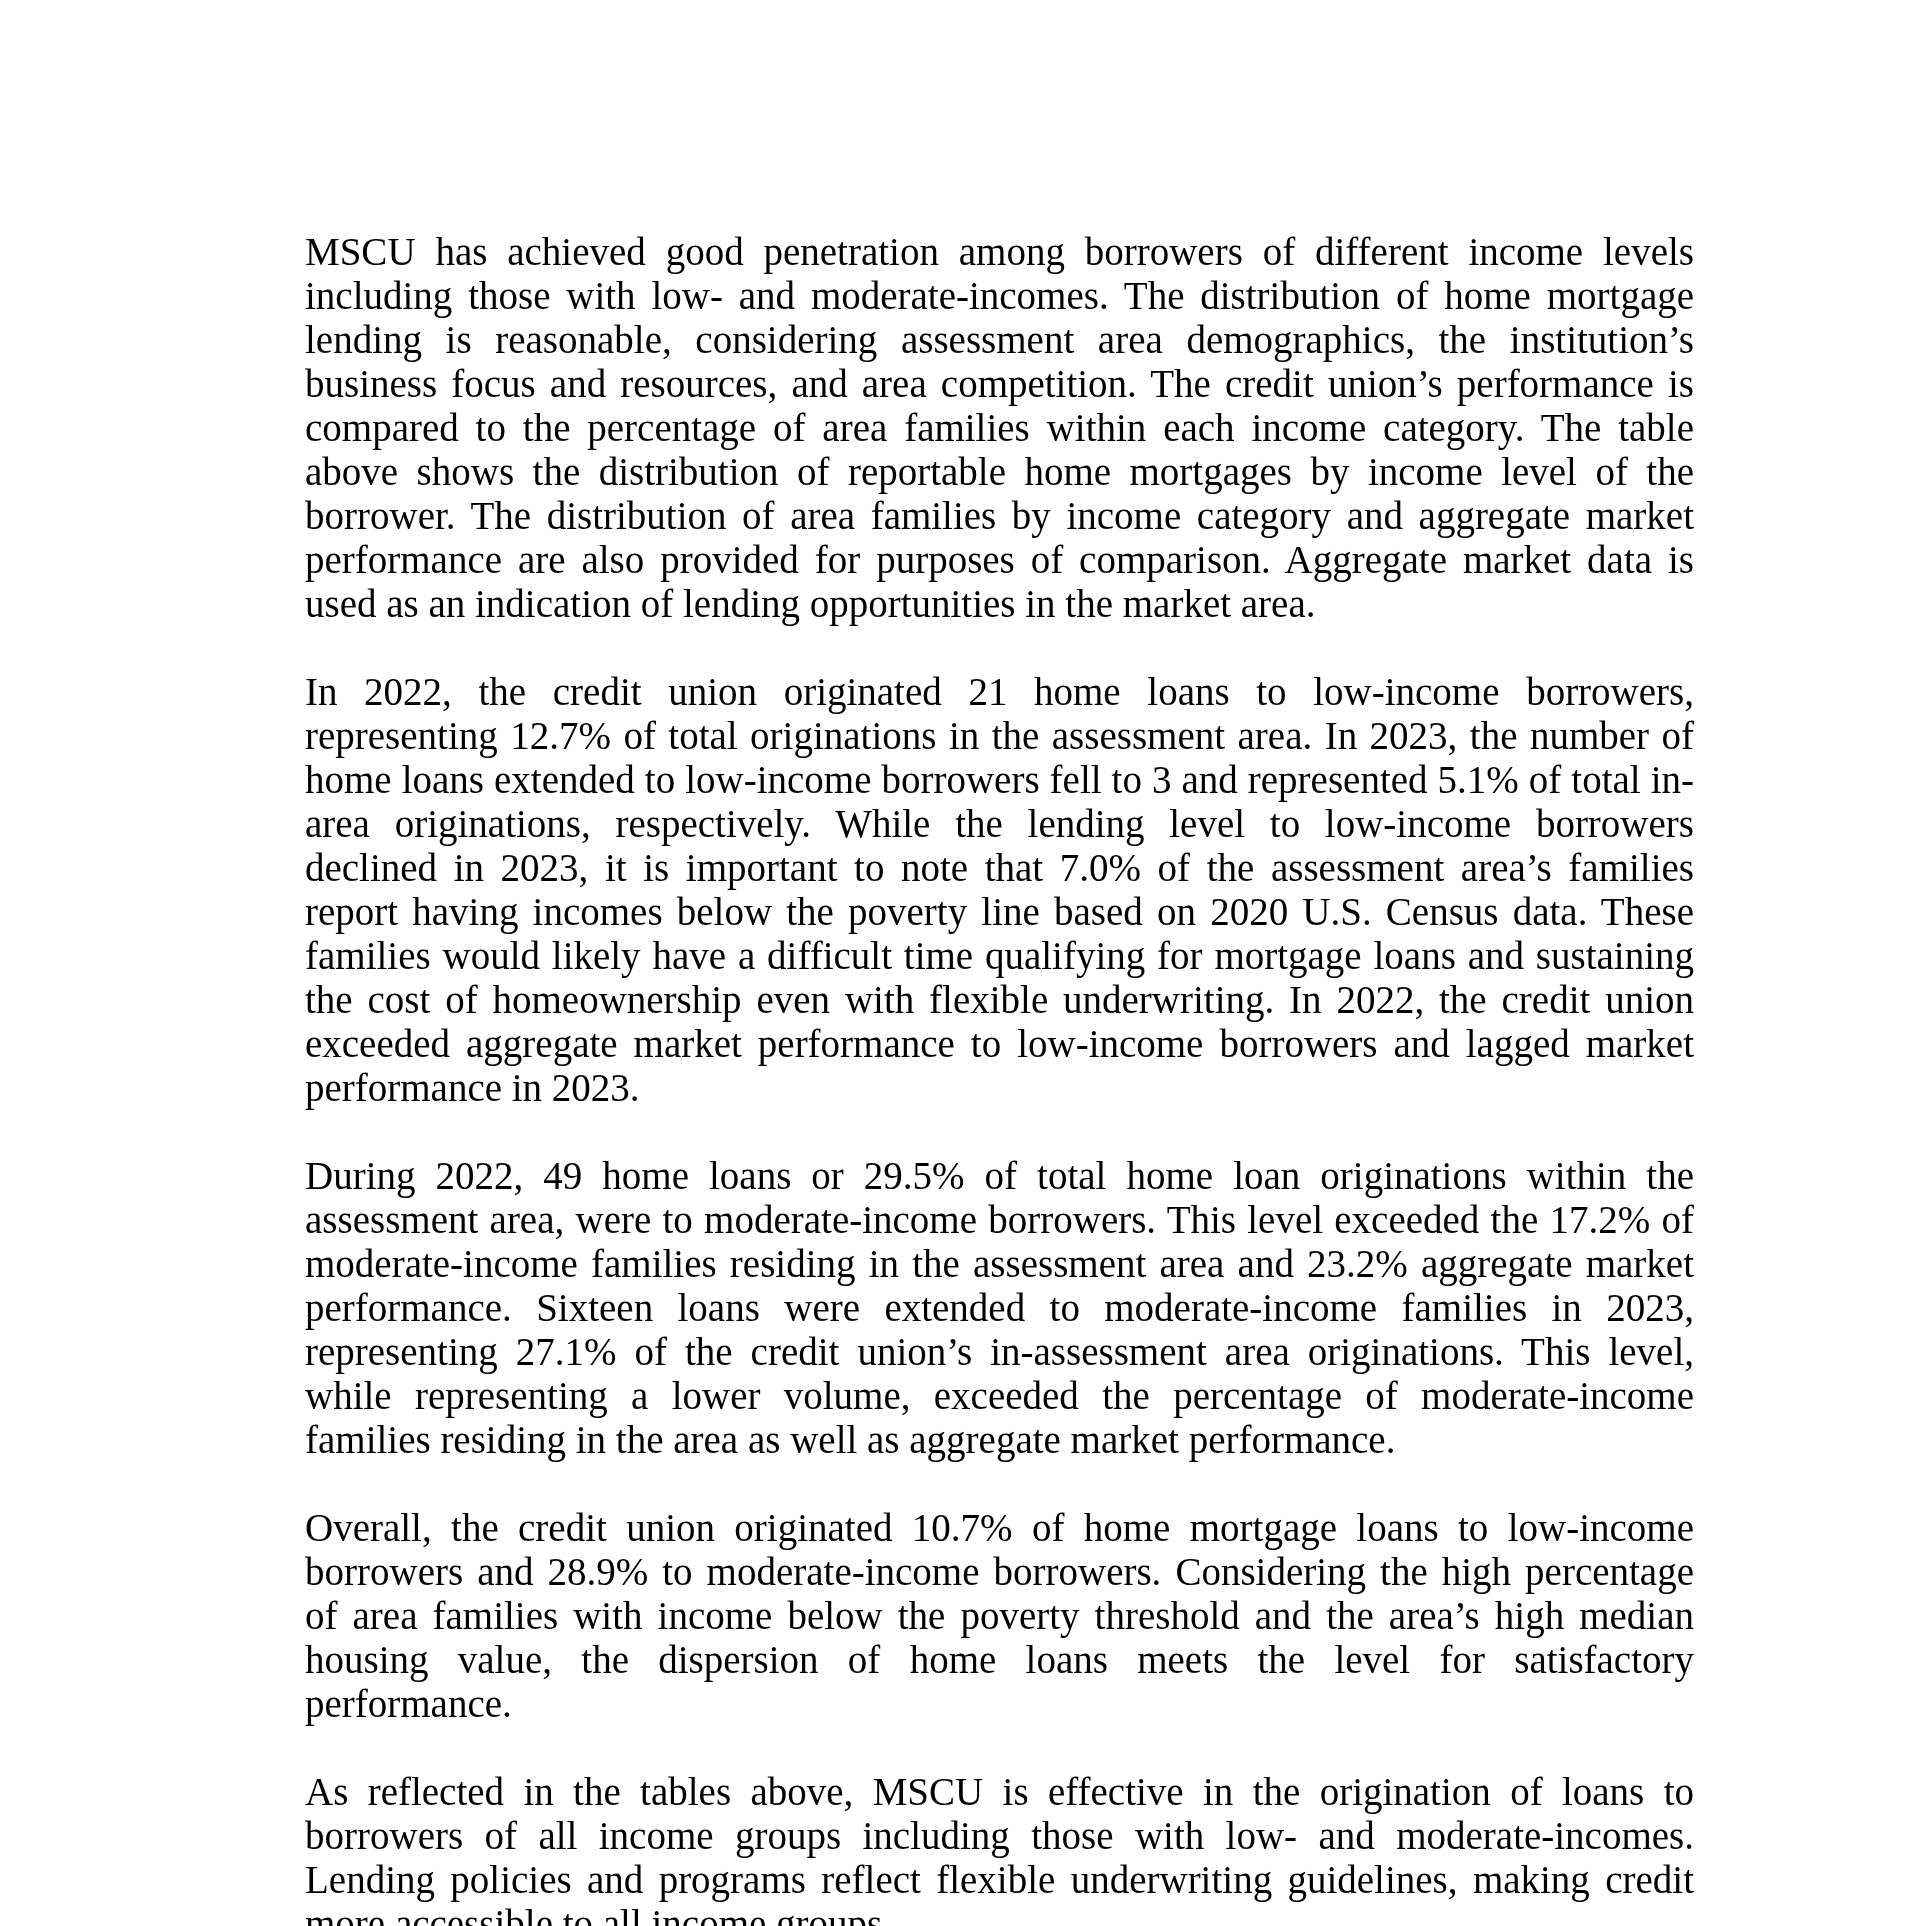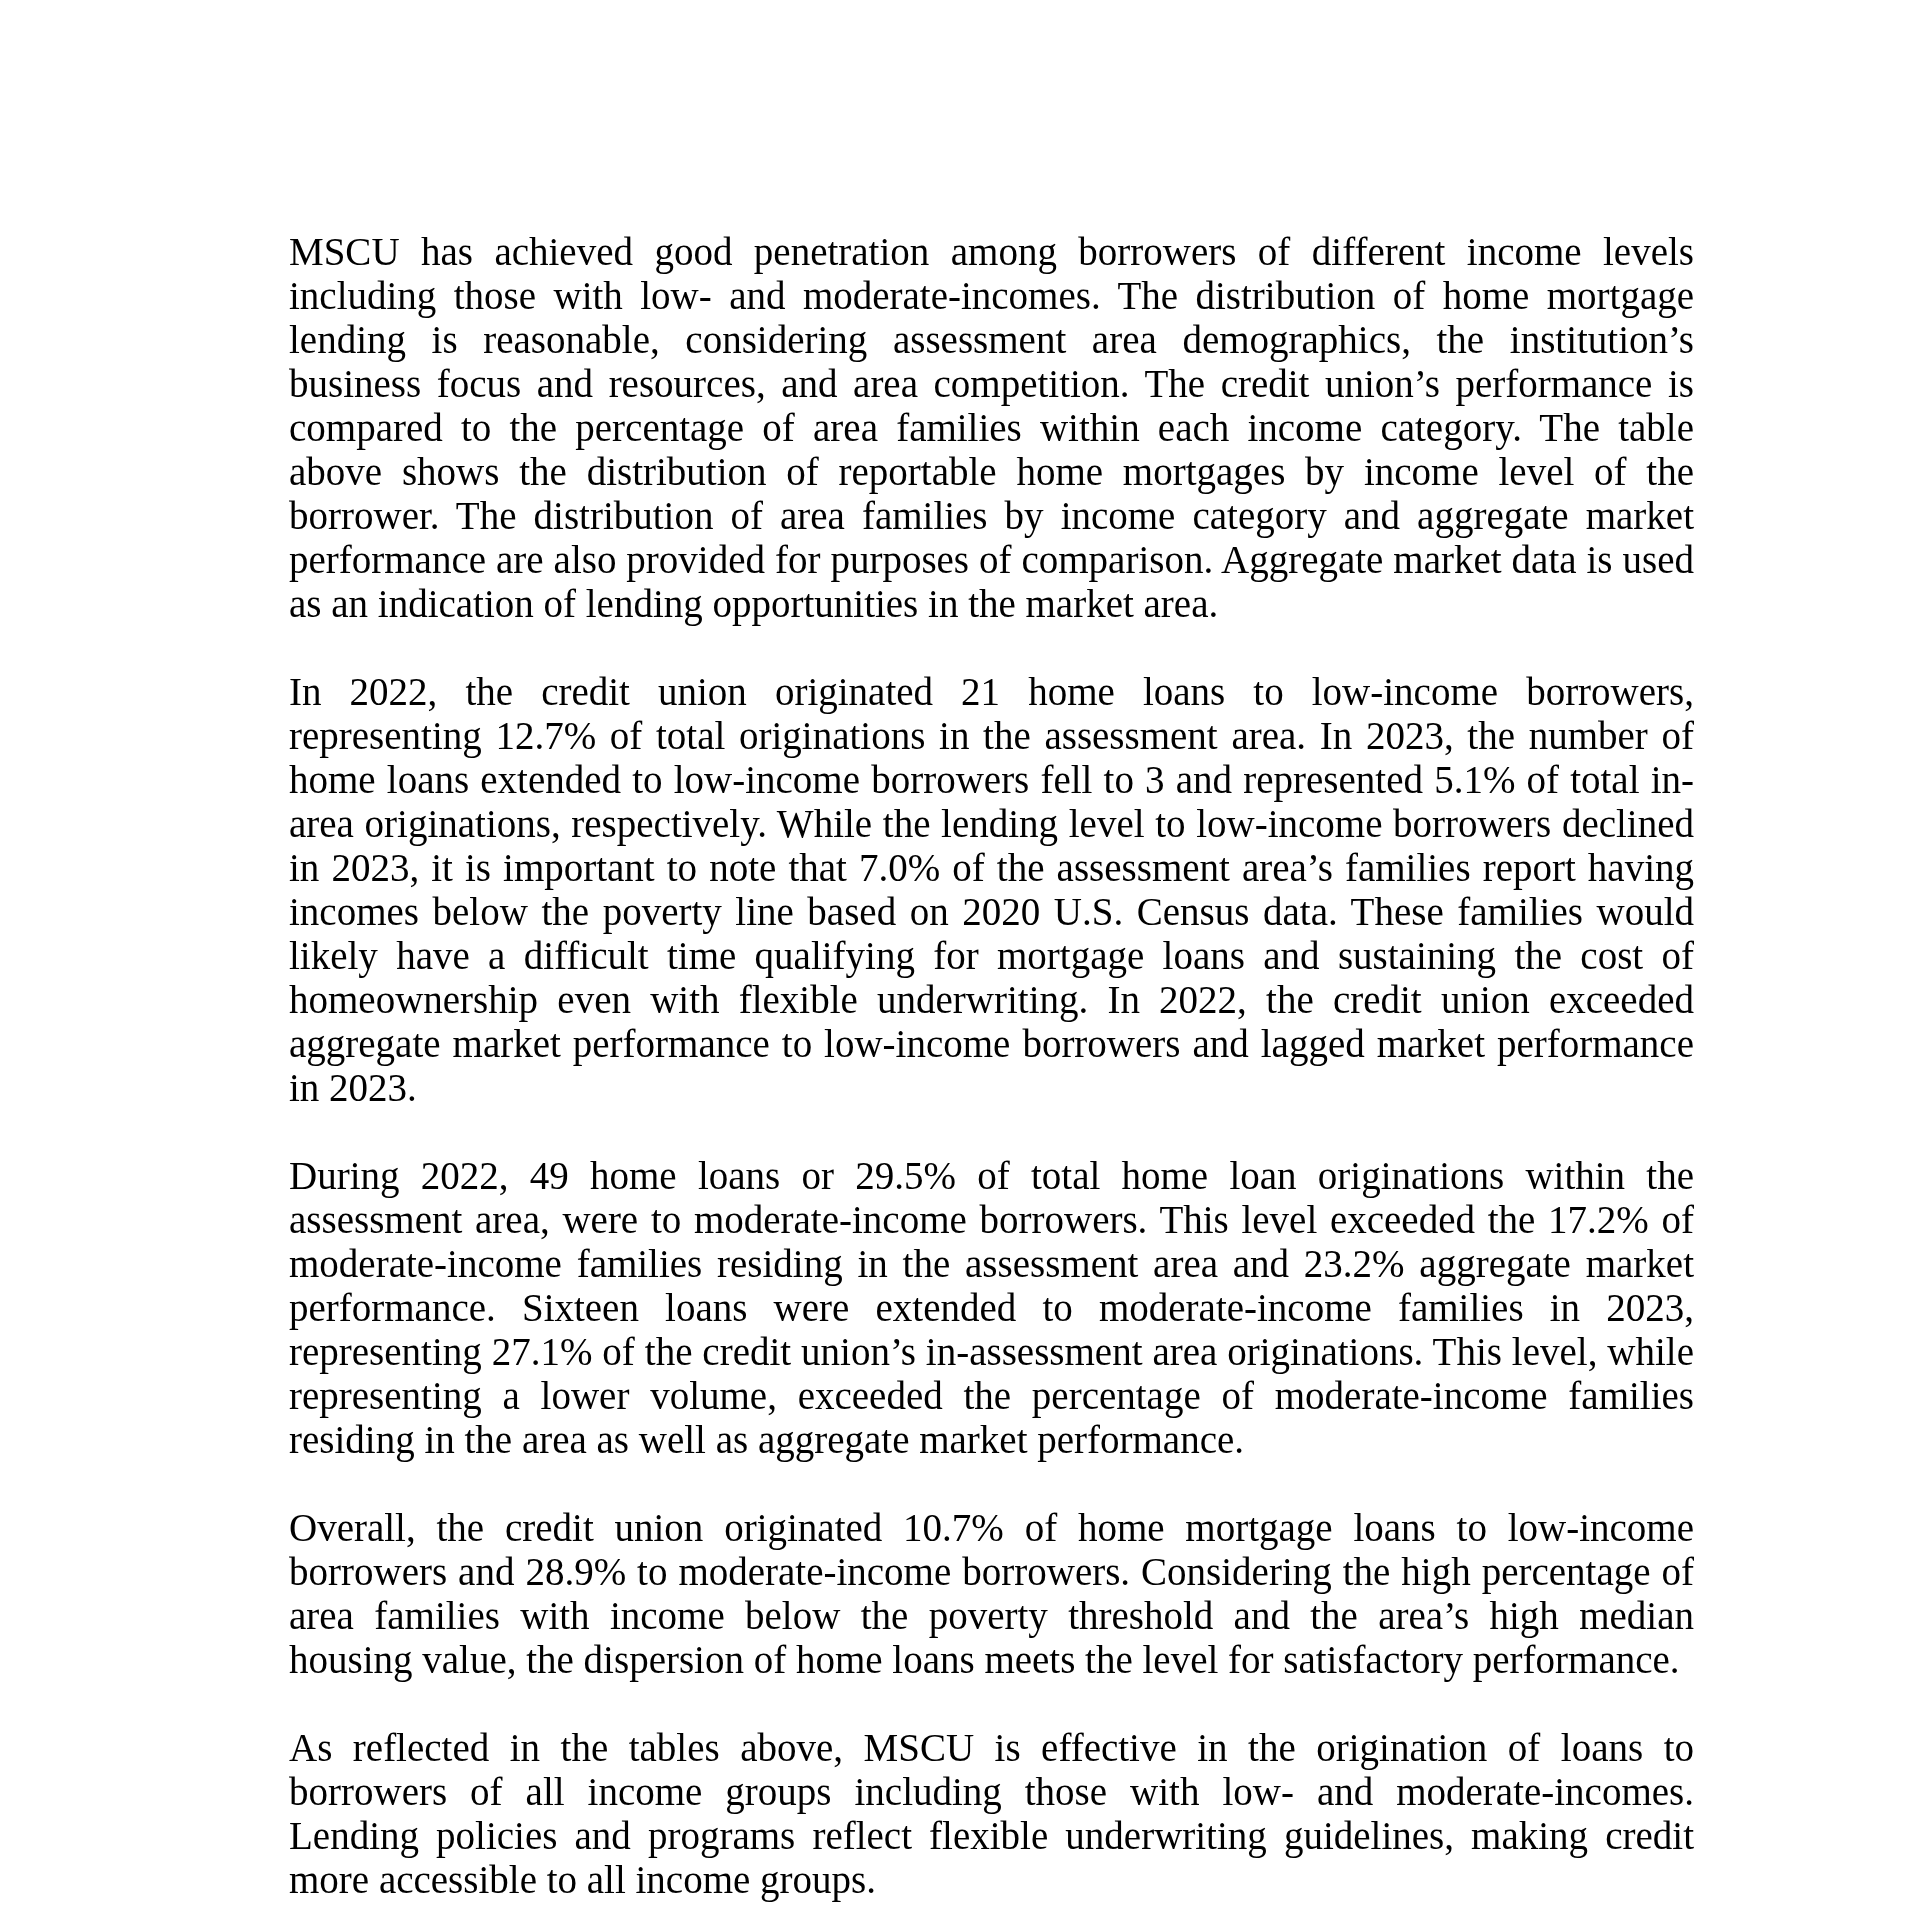--- a/index.html
+++ b/index.html
@@ -18,21 +18,21 @@
   .content {
     position: absolute;
     left: 289px;
     top: 230px;
     width: 1405px;
     font-size: 39px;
     line-height: 44px;
     text-align: justify;
   }
   .para {
-    margin: 0 0 44px 0;
+    margin: 0 0 44px 16px;
     padding: 0;
   }
 </style>
 </head>
 <body>
 
 <div class="page">
   <div class="content">
     <p class="para">MSCU has achieved good penetration among borrowers of different income levels including those with low- and moderate-incomes. The distribution of home mortgage lending is reasonable, considering assessment area demographics, the institution’s business focus and resources, and area competition. The credit union’s performance is compared to the percentage of area families within each income category. The table above shows the distribution of reportable home mortgages by income level of the borrower. The distribution of area families by income category and aggregate market performance are also provided for purposes of comparison. Aggregate market data is used as an indication of lending opportunities in the market area.</p>
     <p class="para">In 2022, the credit union originated 21 home loans to low-income borrowers, representing 12.7% of total originations in the assessment area. In 2023, the number of home loans extended to low-income borrowers fell to 3 and represented 5.1% of total in-area originations, respectively. While the lending level to low-income borrowers declined in 2023, it is important to note that 7.0% of the assessment area’s families report having incomes below the poverty line based on 2020 U.S. Census data. These families would likely have a difficult time qualifying for mortgage loans and sustaining the cost of homeownership even with flexible underwriting. In 2022, the credit union exceeded aggregate market performance to low-income borrowers and lagged market performance in 2023.</p>

